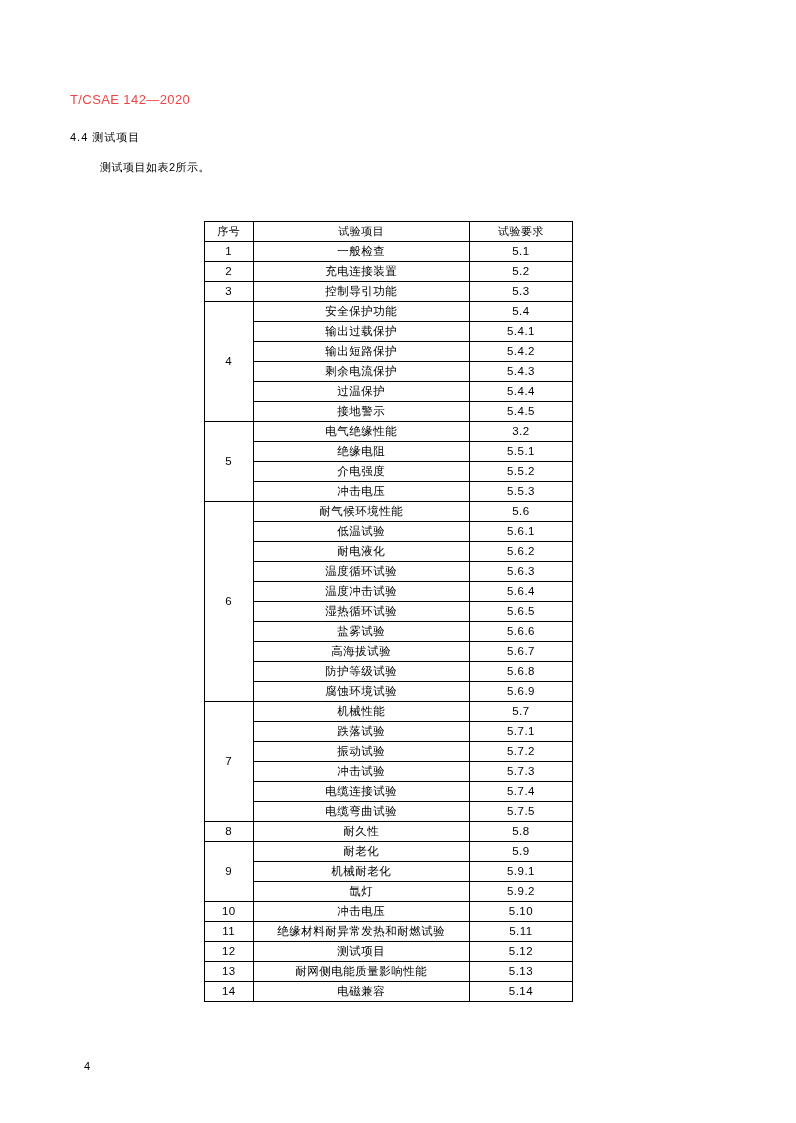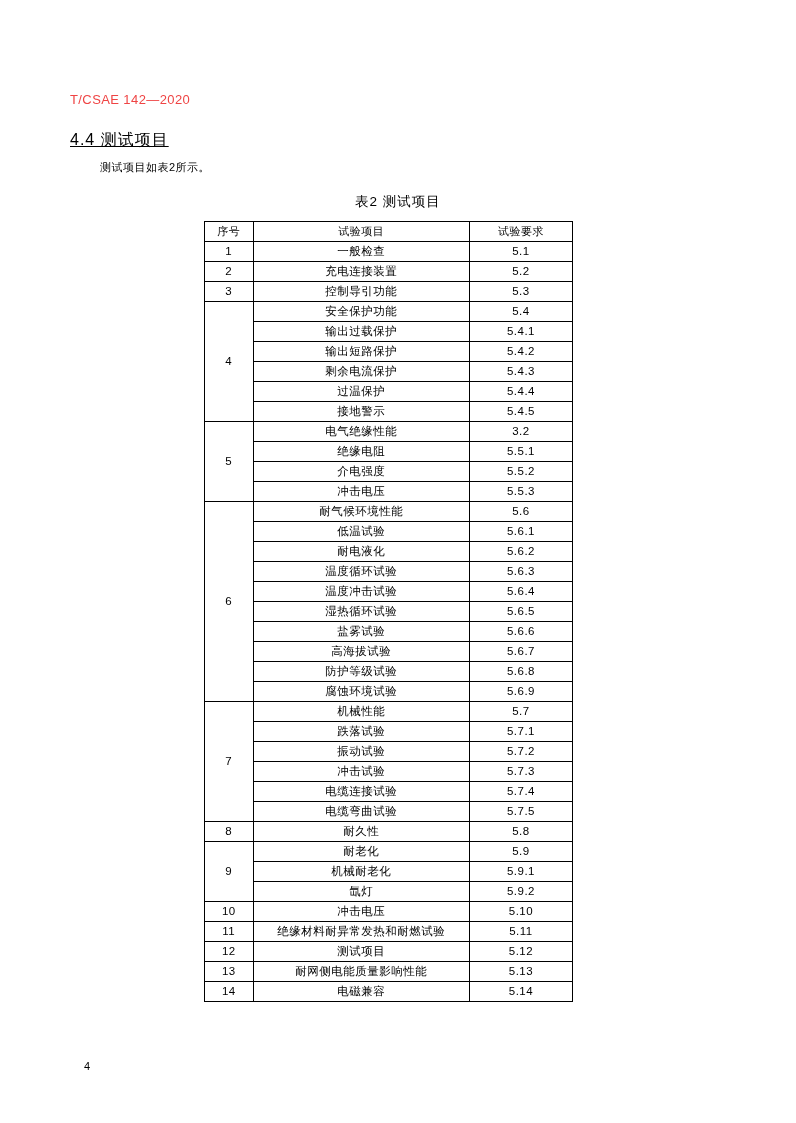--- a/index.html
+++ b/index.html
@@ -27,23 +27,22 @@
     left: 70px;
     top: 92px;
     font-size: 13px;
     letter-spacing: 0.4px;
     color: #ef4444;
   }
   .clause-title {
     position: absolute;
     left: 70px;
     top: 130px;
-    font-size: 16px;
+    font-size: 11px;
     letter-spacing: 1px;
-    text-decoration: underline;
   }
   .clause-body {
     position: absolute;
     left: 100px;
     top: 160px;
     font-size: 11px;
     letter-spacing: 0.5px;
   }
   .table-caption {
     position: absolute;
@@ -101,21 +100,20 @@
 <body>
 
 <div class="page">
 
   <div class="header-code">T/CSAE 142—2020</div>
 
   <div class="clause-title">4.4  测试项目</div>
 
   <div class="clause-body">测试项目如表2所示。</div>
 
-  <div class="table-caption">表2   测试项目</div>
 
   <table class="items">
     <thead>
       <tr>
         <th class="col-no">序号</th>
         <th class="col-item">试验项目</th>
         <th class="col-req">试验要求</th>
       </tr>
     </thead>
     <tbody>

